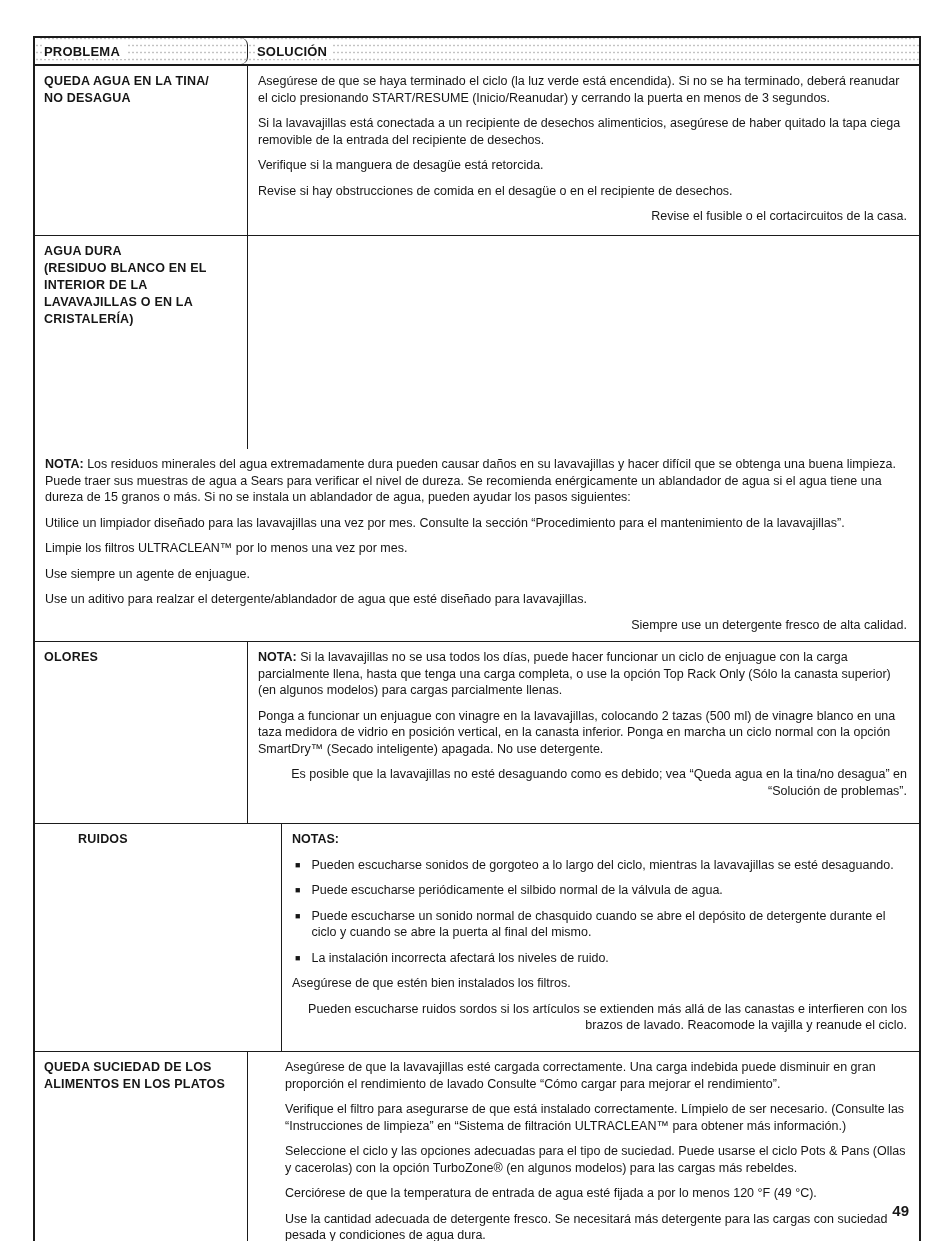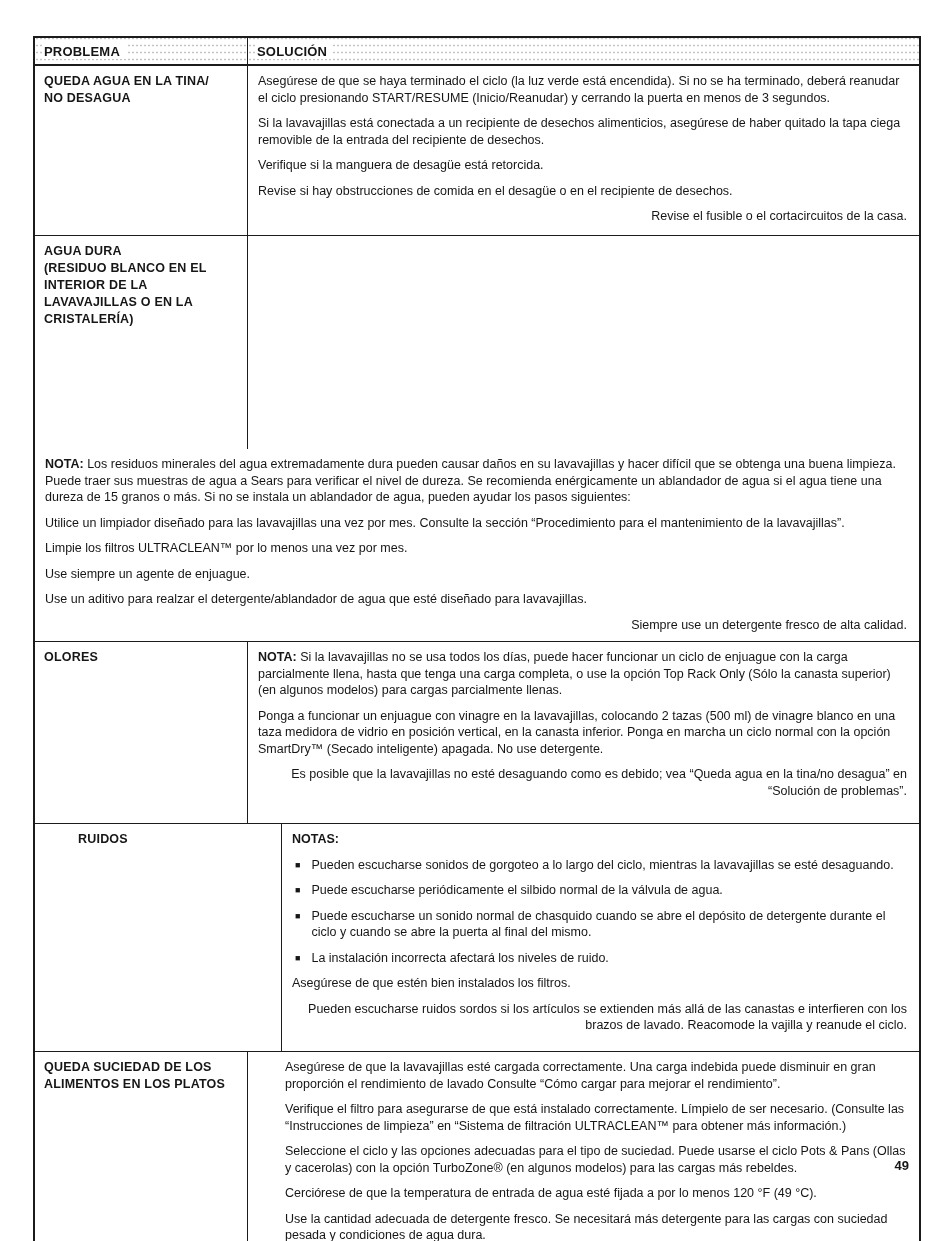--- a/index.html
+++ b/index.html
@@ -21,20 +21,21 @@
 
   
   .ts-header { display: flex; border-bottom: 2px solid #1b1b1b; }
   .ts-header .hcell {
     padding: 5px 8px 4px 9px;
     font-weight: bold; font-size: 13px; line-height: 17px;
     letter-spacing: 0.2px;
     background-image: radial-gradient(#c3c3c3 0.6px, transparent 0.8px);
     background-size: 4px 7px;
     background-position: 0 4px;
+    border-radius: 7px;
   }
   .ts-header .hcell span { background: #fff; padding-right: 6px; }
   .hcell.problema { width: 213px; border-right: 1px solid #1b1b1b; }
   .hcell.solucion { flex: 1; }
 
   
   .row { display: flex; border-bottom: 1.5px solid #1b1b1b; }
   .row:last-child { border-bottom: none; gap: 27px; }
   .row:nth-child(1) { min-height: 170px; }
   .row:nth-child(2) { min-height: 261px; flex-direction: column; }
@@ -58,22 +59,22 @@
   .sol { margin: 0 0 9px 0; }
   .solution-cell .sol:last-child { margin-bottom: 4px; text-align: right; }
   .note-label { font-weight: bold; }
   .note-heading { font-weight: bold; }
 
   .bullet-item { display: flex; gap: 11px; padding-left: 3px; }
   .bullet { font-size: 9px; line-height: 16.5px; flex: 0 0 auto; }
   .bullet-text { flex: 1; }
 
   .page-number {
-    position: absolute; right: 41px; top: 1158px;
-    font-weight: bold; font-size: 13px;
+    position: absolute; right: 41px; top: 1202px;
+    font-weight: bold; font-size: 15px;
   }
 </style>
 </head>
 <body>
 
 <div class="page">
 
   <div class="ts-table">
     <div class="ts-header">
       <div class="hcell problema">

